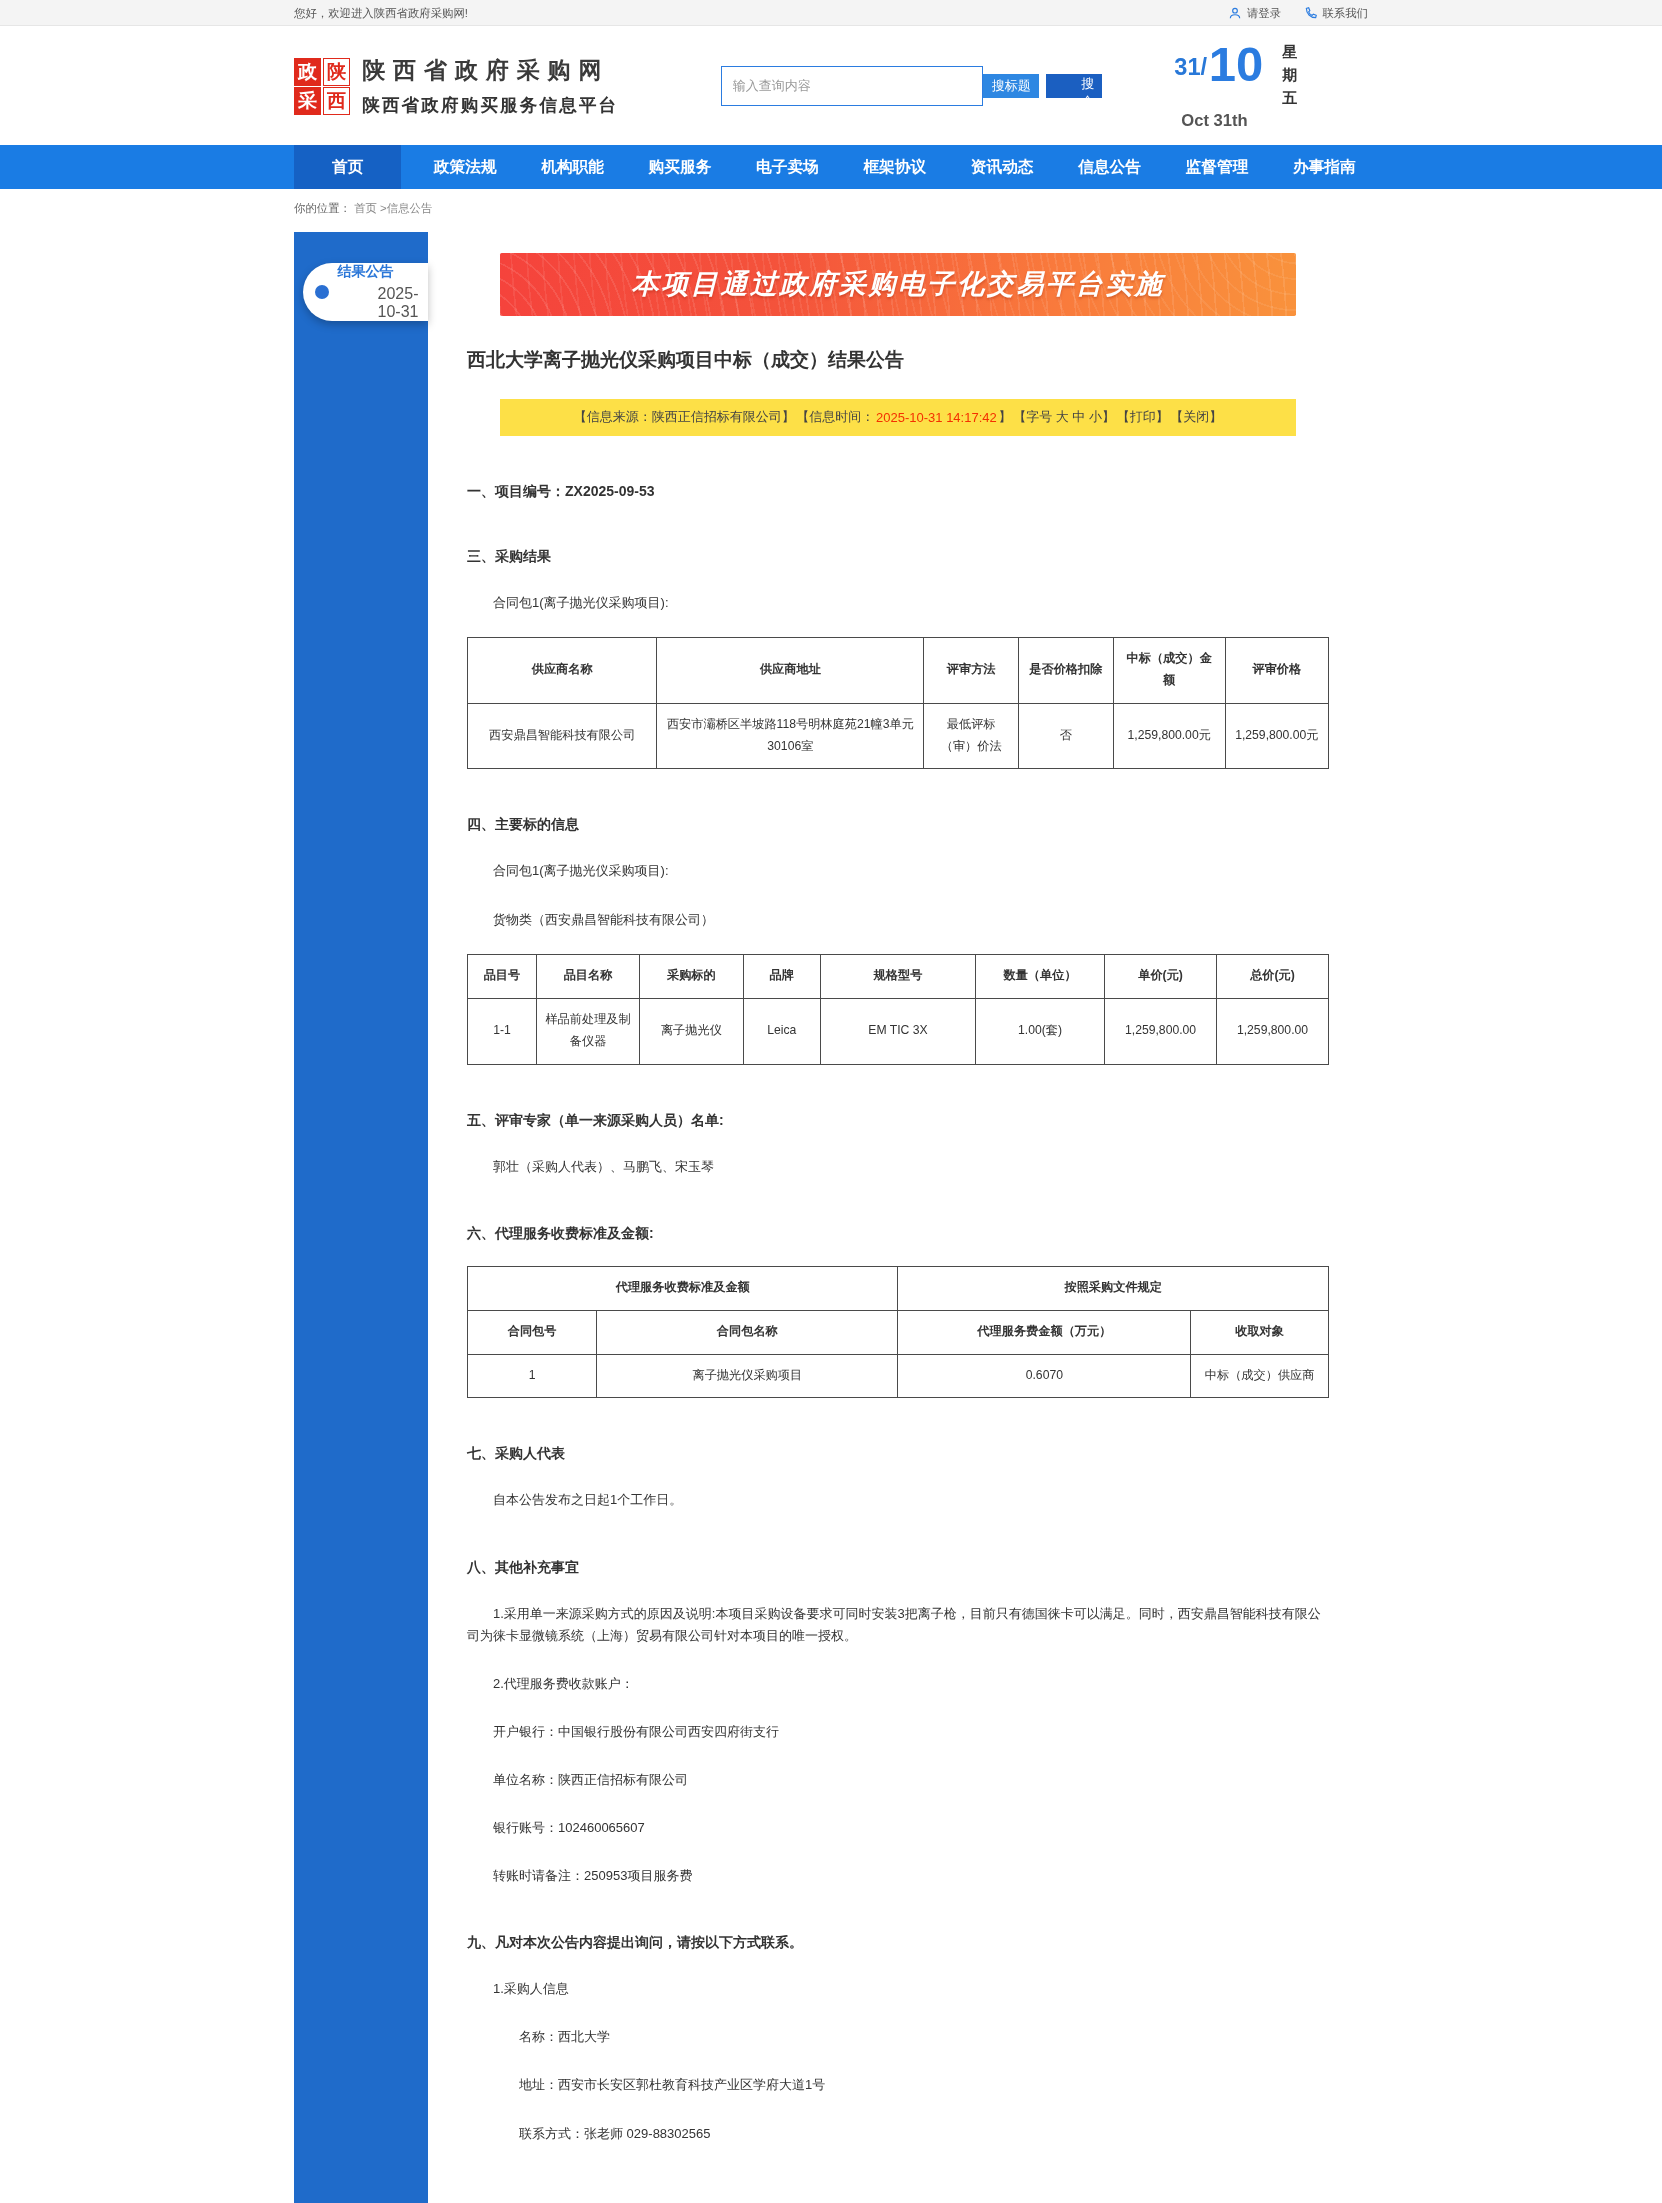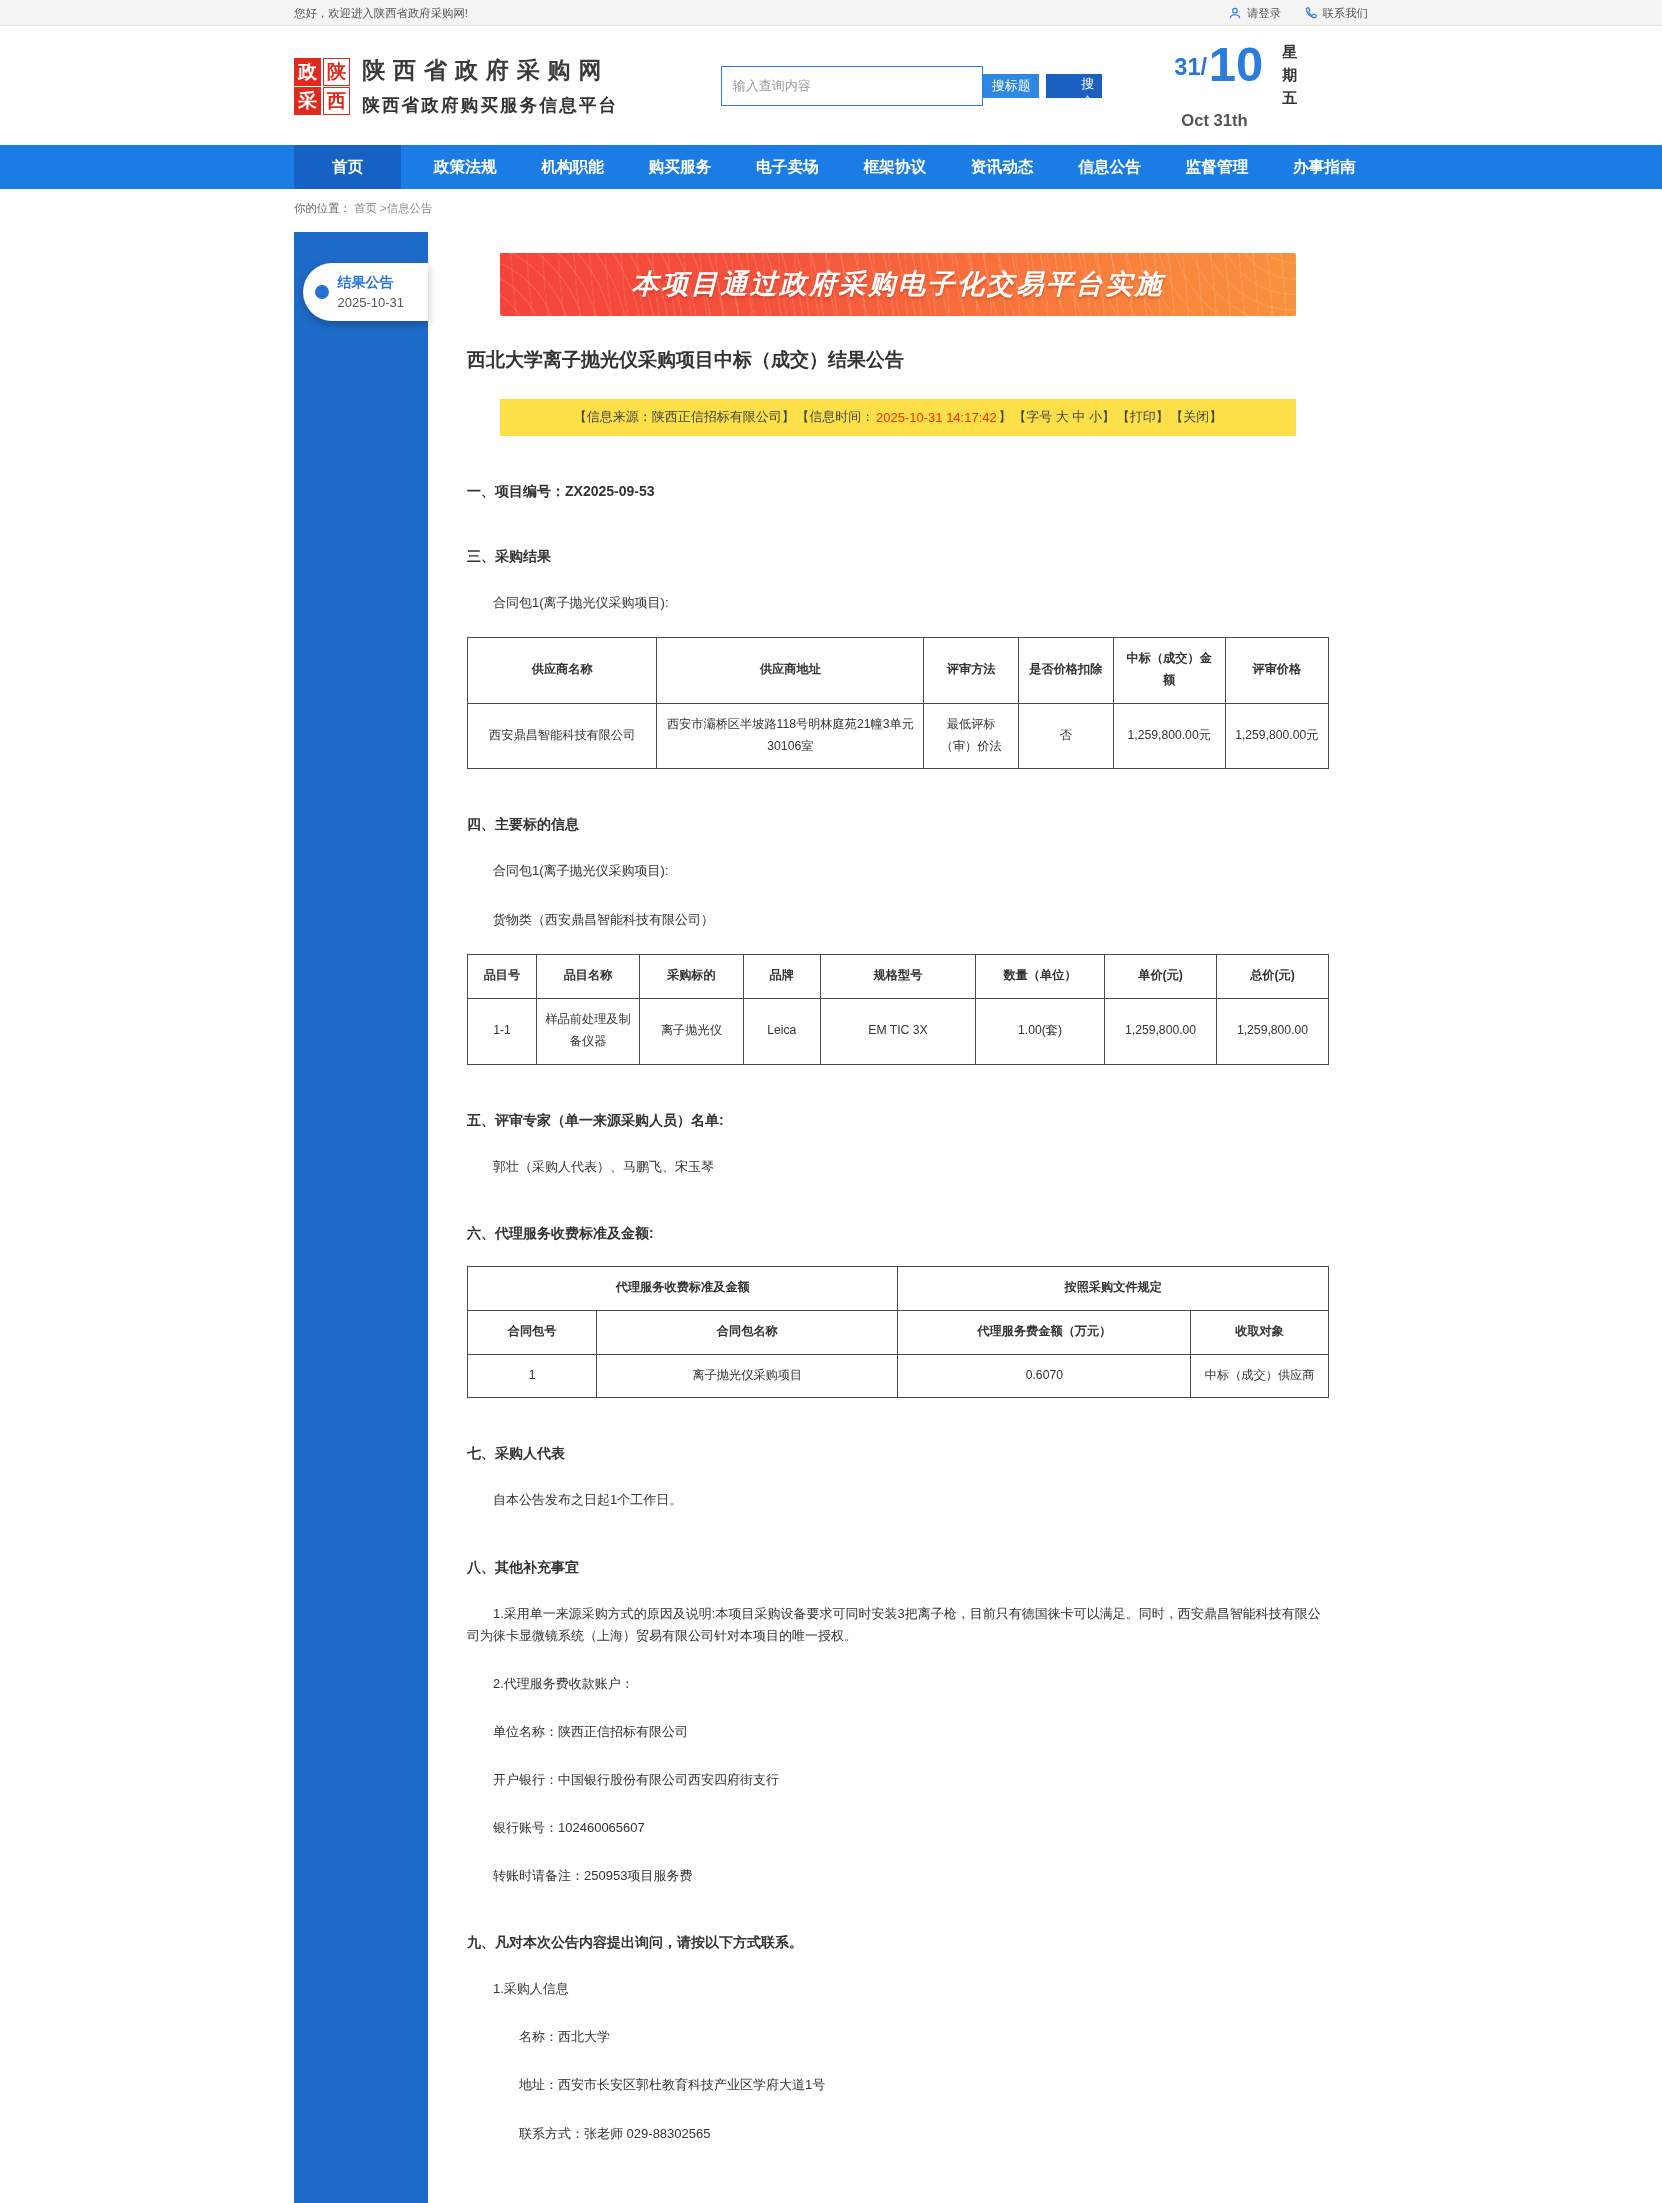--- a/index.html
+++ b/index.html
@@ -51,21 +51,21 @@
   .crumb { font-size:11.4px; color:#888; }
   .crumb .loc { color:#666; }
   .crumb a { color:#888; text-decoration:none; cursor:pointer; }
 
   
   .content { display:flex; align-items:stretch; width:1074px; margin:7px auto 0 auto; }
   .sidebar { width:134px; background:#1f6bca; position:relative; flex-shrink:0; }
   .side-tab { position:absolute; top:31px; left:8.7px; right:0; background:#fff; border-radius:31px 0 0 31px; height:58px; display:flex; align-items:center; padding-left:12.2px; box-shadow:0 3.5px 8.7px rgba(0,0,0,.25); cursor:pointer; }
   .side-dot { width:14px; height:14px; border-radius:50%; background:#2a6fd2; margin-right:8.7px; flex-shrink:0; }
   .side-label { color:#2b77d8; font-size:14px; font-weight:bold; }
-  .side-date { color:#555; font-size:13px; margin-top:3.5px; }
+  .side-date { color:#555; font-size:16px; margin-top:3.5px;margin-left:40px; }
 
   .main { flex:1; background:#fff; padding:19px 39px 61px 39px; }
 
   .banner { margin:1.7px 33px 0 33px; height:63px; border-radius:1.7px;
     background:linear-gradient(90deg,#f5433c 0%,#f4533b 35%,#f97a3c 70%,#f9923c 100%);
     position:relative; overflow:hidden; display:flex; align-items:center; justify-content:center; }
   .banner::before { content:""; position:absolute; inset:0;
     background:
       repeating-radial-gradient(circle at -5% 160%, rgba(255,255,255,.10) 0 1.7px, transparent 1.7px 14px),
       repeating-radial-gradient(circle at 100% -60%, rgba(255,255,255,.08) 0 1.7px, transparent 1.7px 15.7px);
@@ -298,22 +298,22 @@
         </tr>
       </tbody>
         </table>
 
       <div class="sec-h">七、采购人代表</div>
       <p class="para ind1">自本公告发布之日起1个工作日。</p>
 
       <div class="sec-h">八、其他补充事宜</div>
       <p class="para ind1">1.采用单一来源采购方式的原因及说明:本项目采购设备要求可同时安装3把离子枪，目前只有德国徕卡可以满足。同时，西安鼎昌智能科技有限公司为徕卡显微镜系统（上海）贸易有限公司针对本项目的唯一授权。</p>
       <p class="para ind1">2.代理服务费收款账户：</p>
+      <p class="para ind1">开户银行：中国银行股份有限公司西安四府街支行</p>
       <p class="para ind1">单位名称：陕西正信招标有限公司</p>
-      <p class="para ind1">开户银行：中国银行股份有限公司西安四府街支行</p>
       <p class="para ind1">银行账号：102460065607</p>
       <p class="para ind1">转账时请备注：250953项目服务费</p>
 
       <div class="sec-h">九、凡对本次公告内容提出询问，请按以下方式联系。</div>
       <p class="para ind1">1.采购人信息</p>
       <p class="para ind2">名称：西北大学</p>
       <p class="para ind2">地址：西安市长安区郭杜教育科技产业区学府大道1号</p>
       <p class="para ind2">联系方式：张老师 029-88302565</p>
 
     </main>

